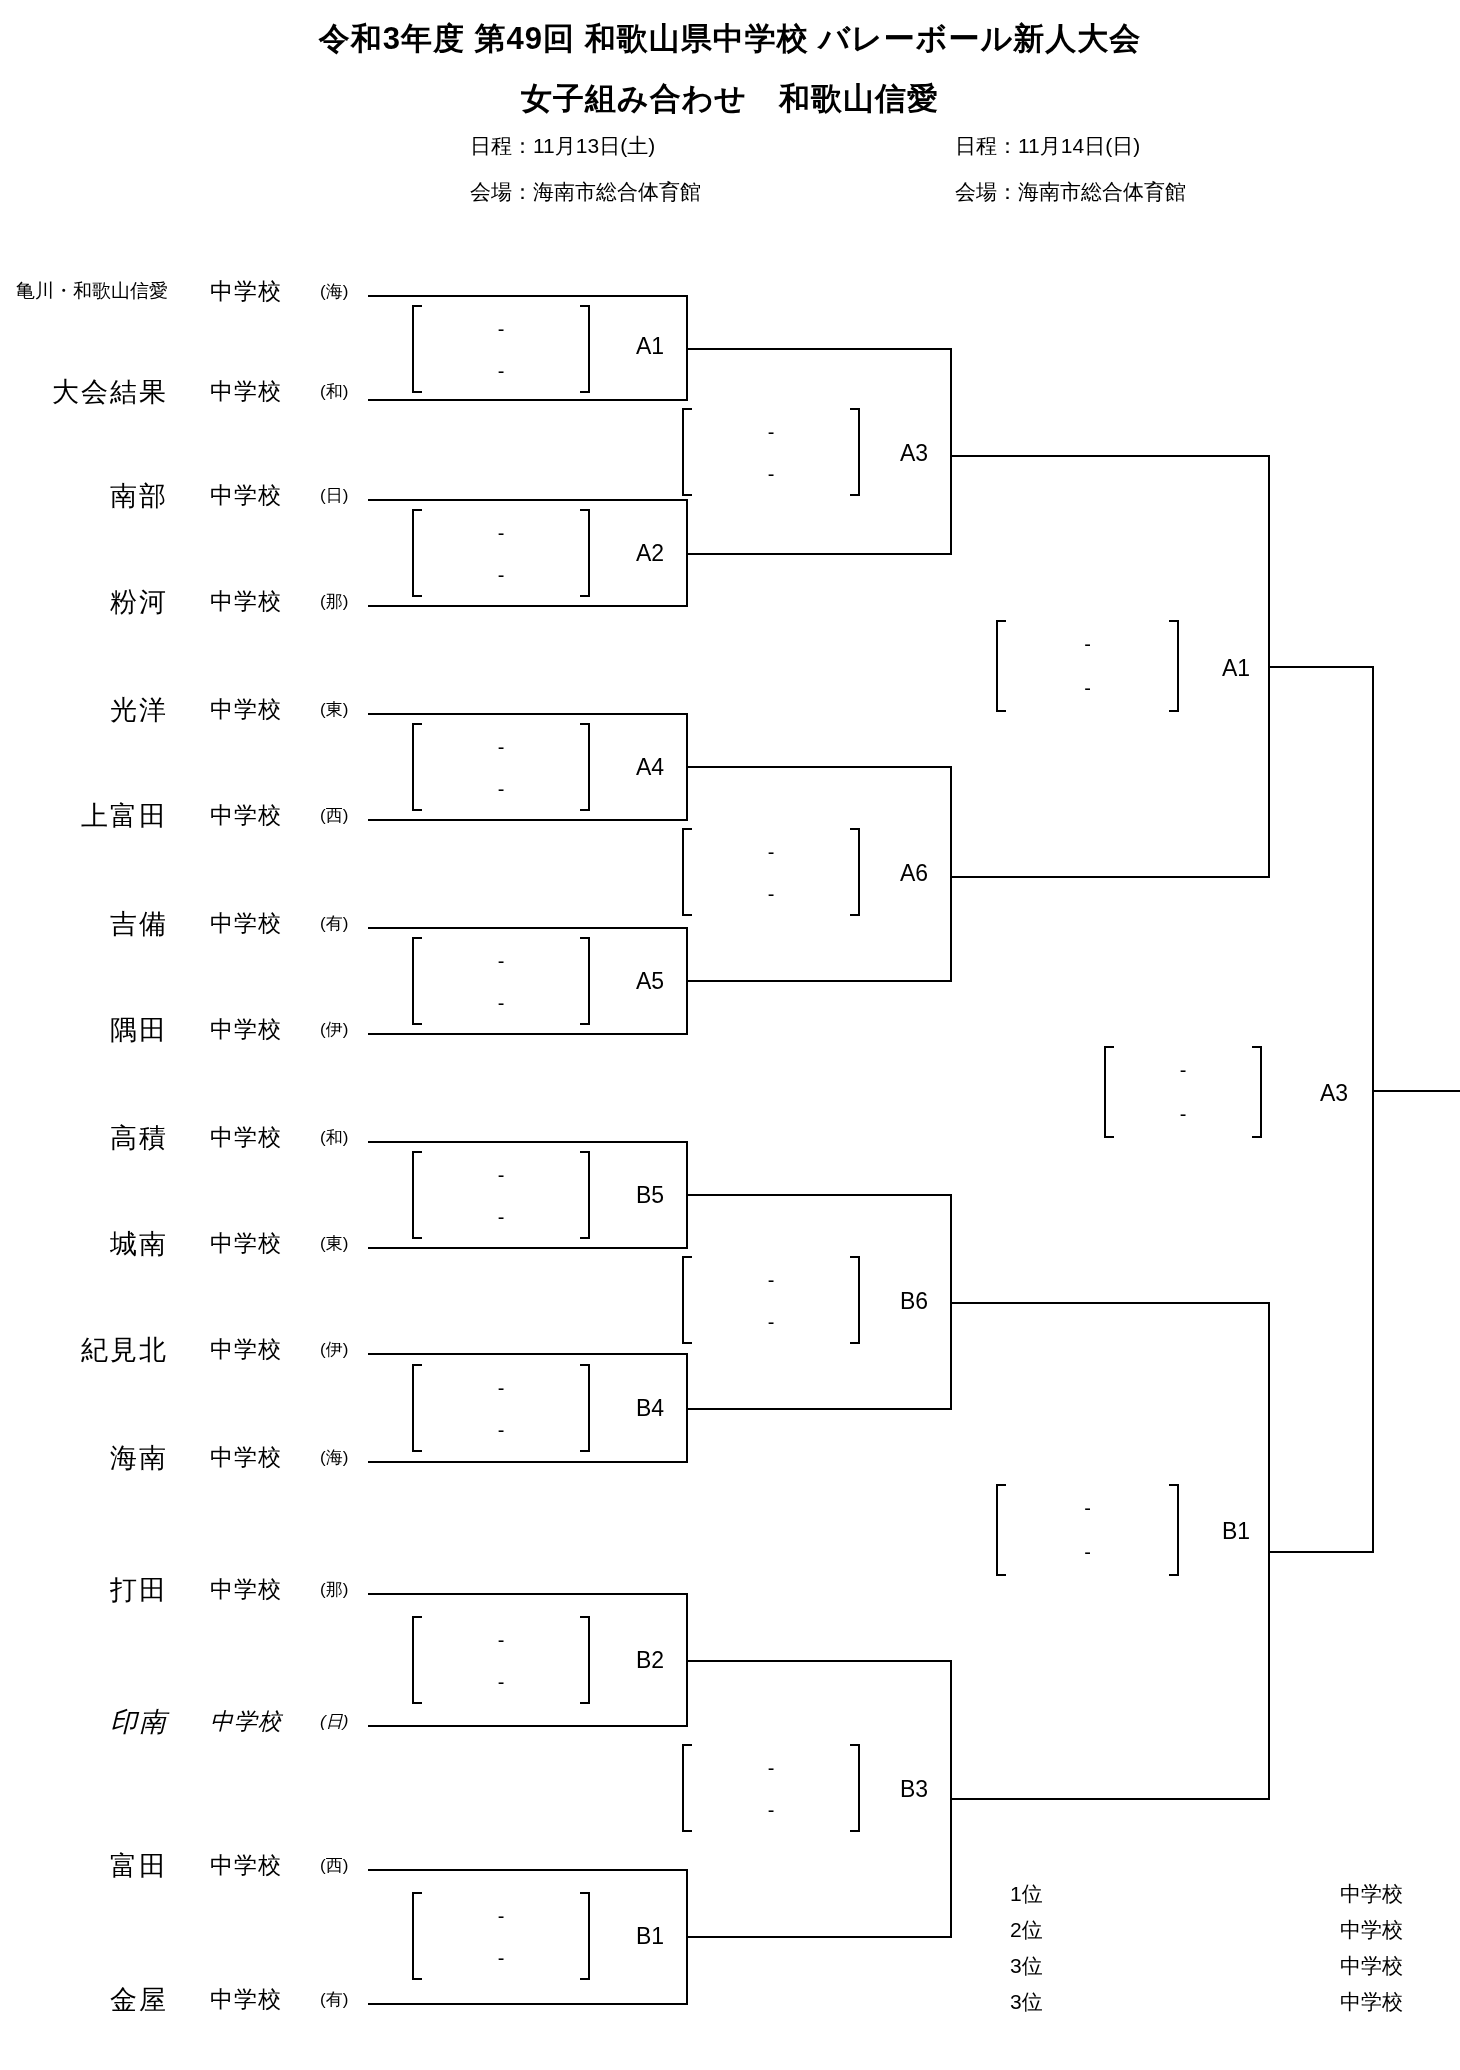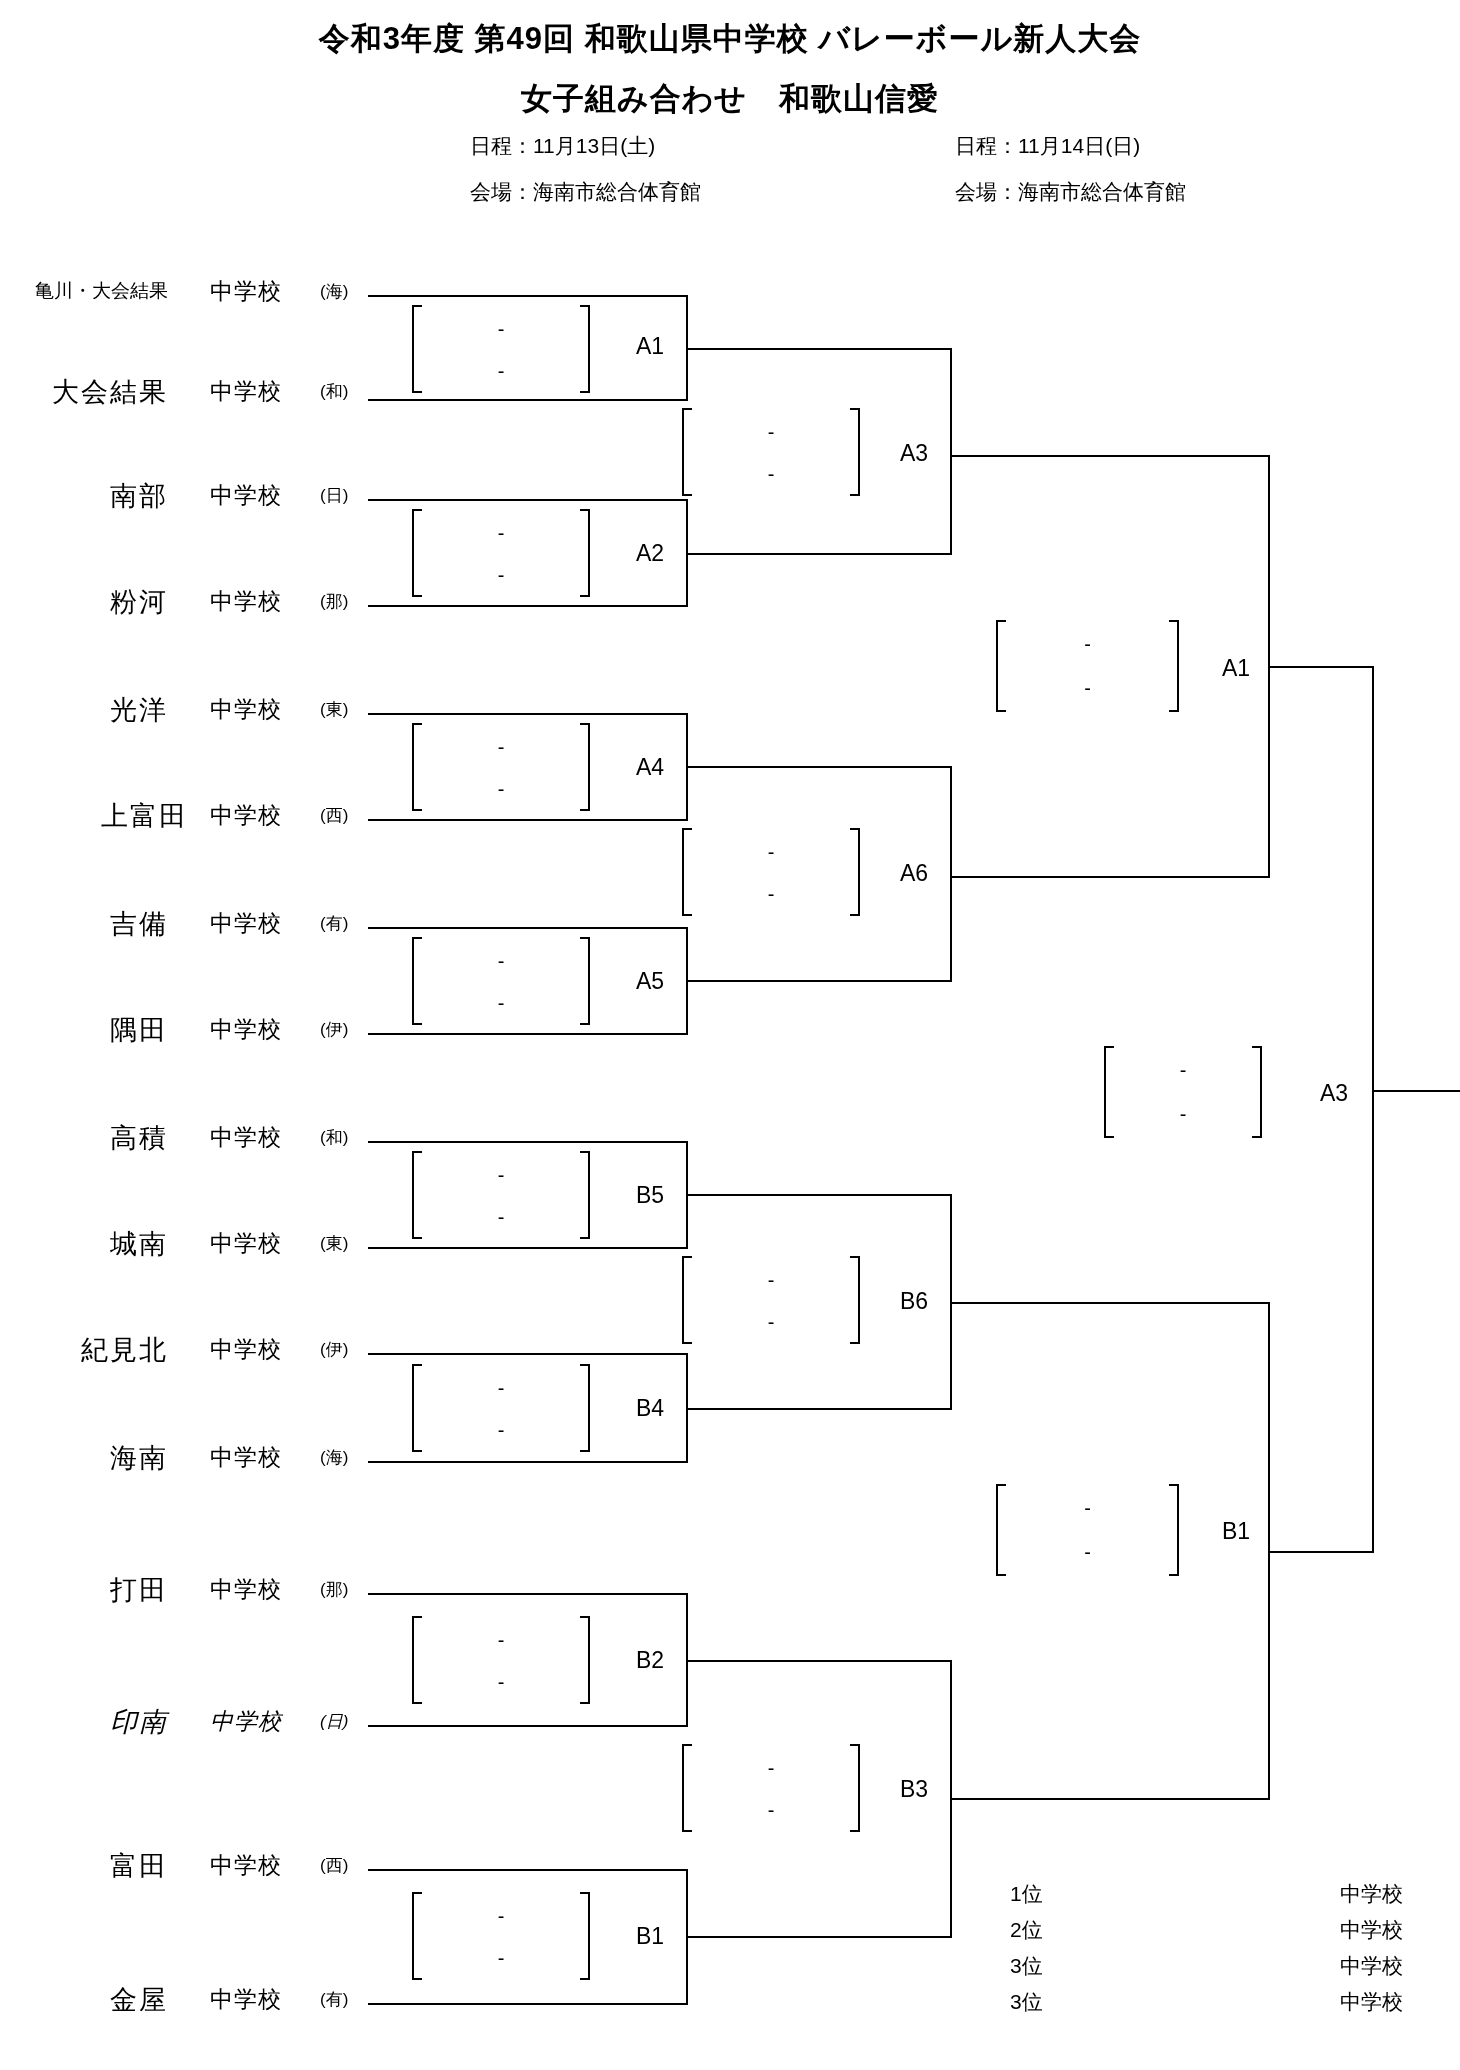--- a/index.html
+++ b/index.html
@@ -70,21 +70,21 @@
 
   <div class="title1">令和3年度 第49回 和歌山県中学校 バレーボール新人大会</div>
   <div class="title2">女子組み合わせ　和歌山信愛</div>
 
   <div class="meta" style="left:470px;top:132px;">日程：11月13日(土)</div>
   <div class="meta" style="left:470px;top:178px;">会場：海南市総合体育館</div>
   <div class="meta" style="left:955px;top:132px;">日程：11月14日(日)</div>
   <div class="meta" style="left:955px;top:178px;">会場：海南市総合体育館</div>
 
   <div class="team-row" style="top:274px;left:0;width:380px;">
-    <span class="team-name small">亀川・大会結果</span>
+    <span class="team-name small">亀川・和歌山信愛</span>
     <span class="team-suffix">中学校</span>
     <span class="team-region">(海)</span>
   </div>
   <div class="team-row" style="top:374px;left:0;width:380px;">
     <span class="team-name">大会結果</span>
     <span class="team-suffix">中学校</span>
     <span class="team-region">(和)</span>
   </div>
   <div class="team-row" style="top:478px;left:0;width:380px;">
     <span class="team-name">南部</span>
@@ -95,21 +95,21 @@
     <span class="team-name">粉河</span>
     <span class="team-suffix">中学校</span>
     <span class="team-region">(那)</span>
   </div>
 
   <div class="team-row" style="top:692px;left:0;width:380px;">
     <span class="team-name">光洋</span>
     <span class="team-suffix">中学校</span>
     <span class="team-region">(東)</span>
   </div>
-  <div class="team-row" style="top:798px;left:0;width:380px;padding-left:20px;">
+  <div class="team-row" style="top:798px;left:0;width:380px;">
     <span class="team-name">上富田</span>
     <span class="team-suffix">中学校</span>
     <span class="team-region">(西)</span>
   </div>
   <div class="team-row" style="top:906px;left:0;width:380px;">
     <span class="team-name">吉備</span>
     <span class="team-suffix">中学校</span>
     <span class="team-region">(有)</span>
   </div>
   <div class="team-row" style="top:1012px;left:0;width:380px;">

